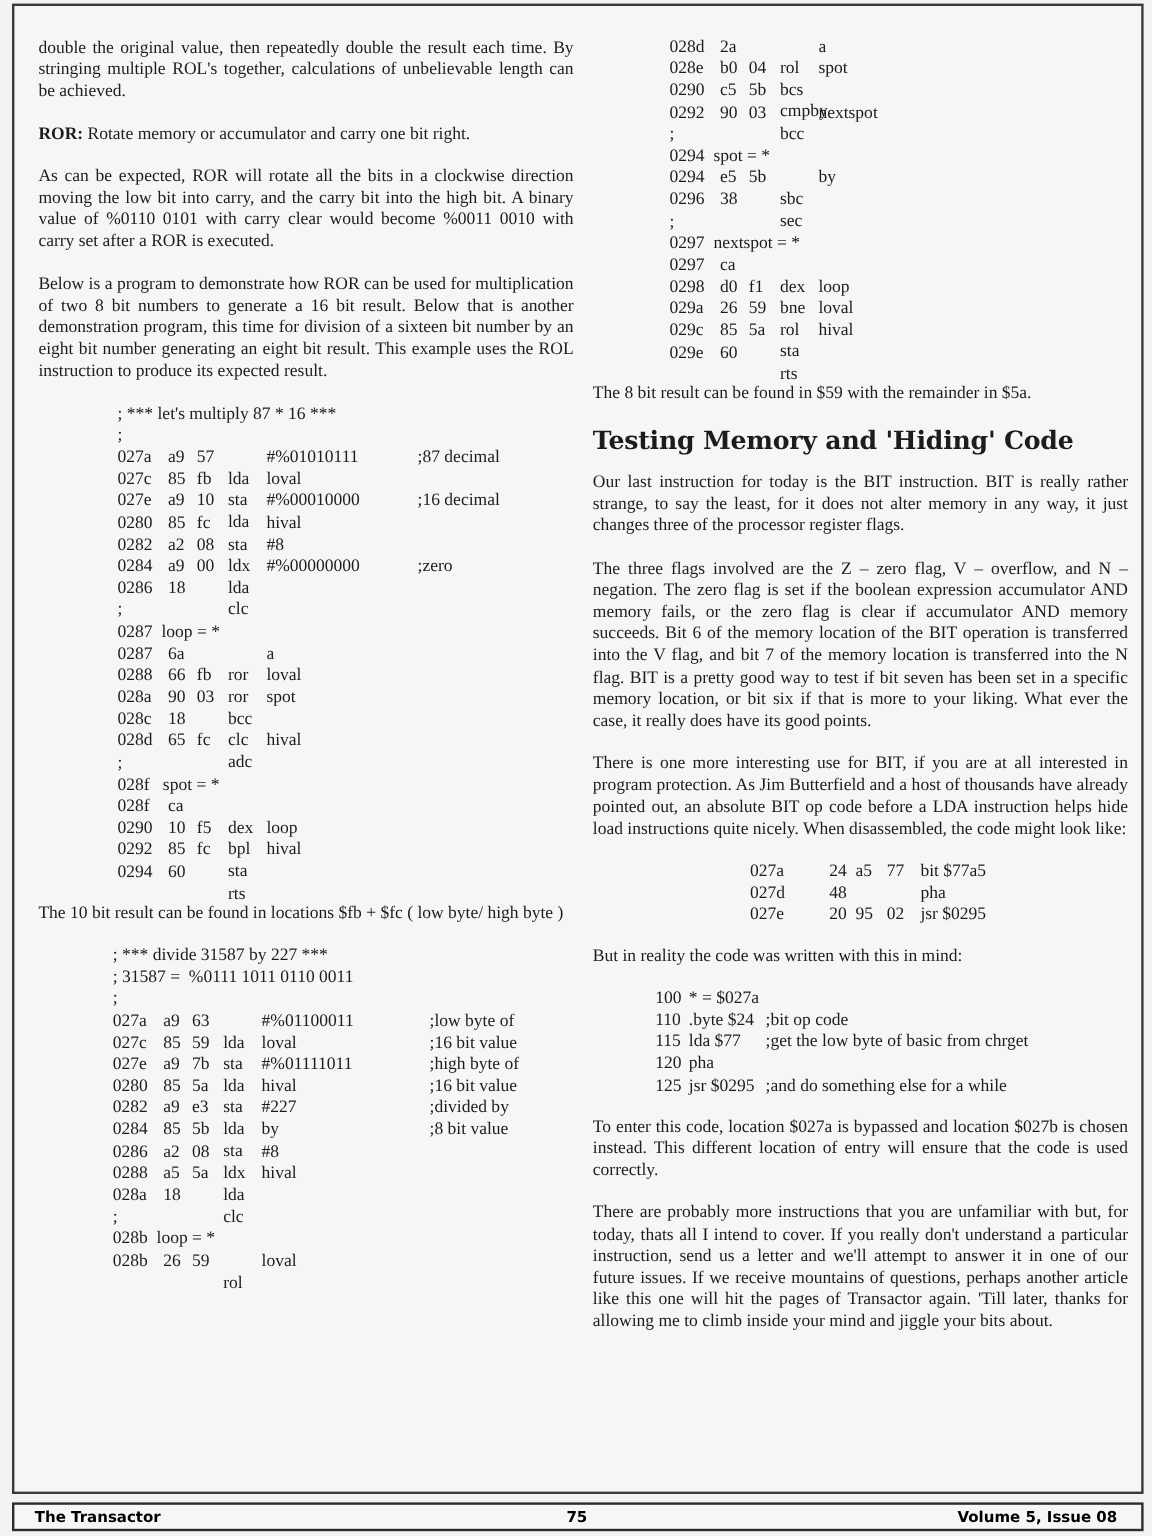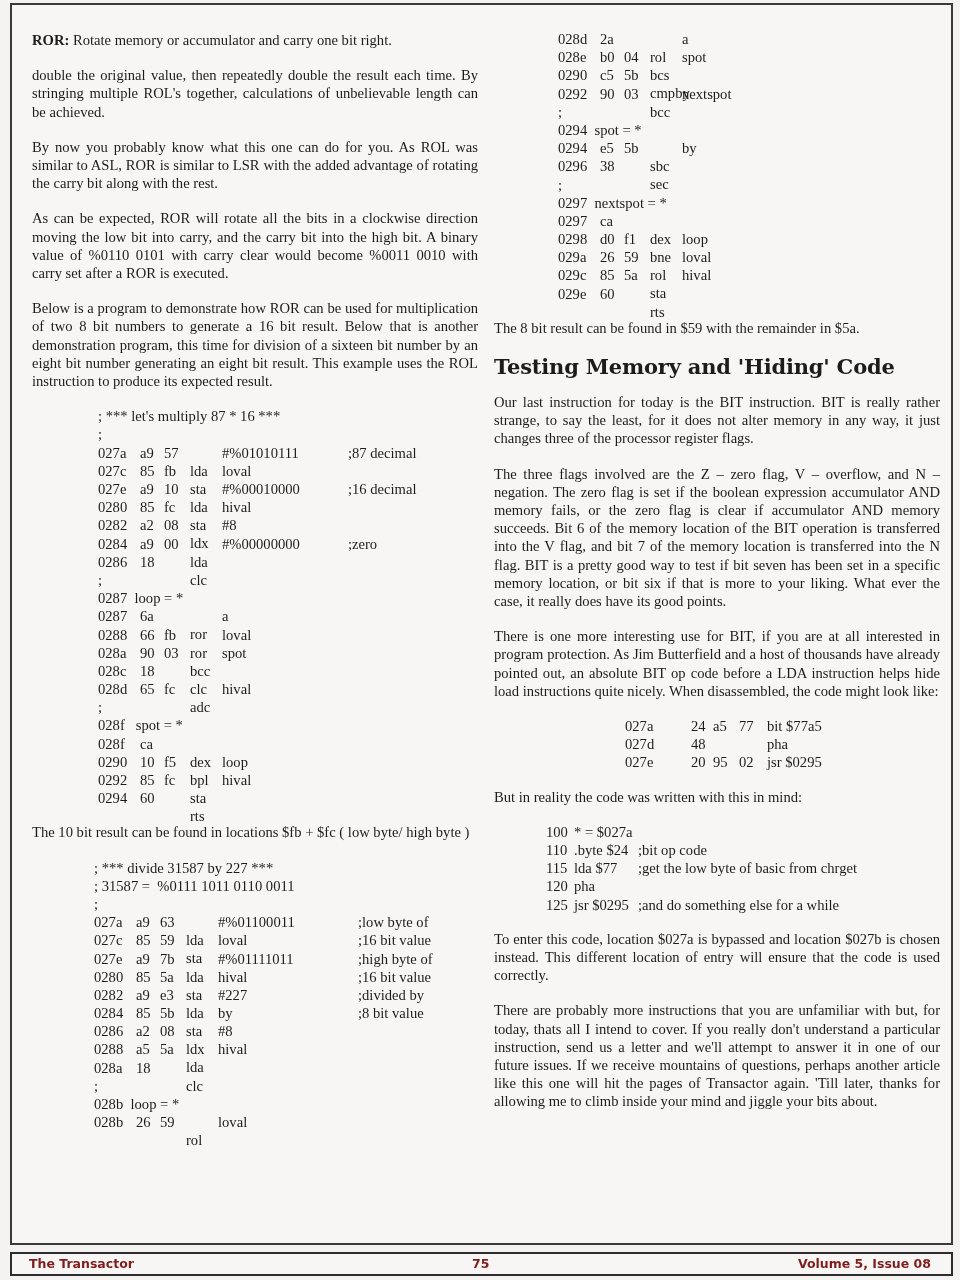--- a/index.html
+++ b/index.html
@@ -34,35 +34,34 @@
   .bit-code .c-addr { width: 42px; }
   .bit-code .c-b1 { width: 22px; margin-left: 24px; }
   .bit-code .c-b2 { width: 26px; }
   .bit-code .c-b3 { width: 28px; }
   .basic .c-ln { width: 28px; }
   .basic .c-stmt { width: 64px; }
   .footer {
     position: absolute; left: 10px; top: 1252px; width: 939px; height: 20px;
     border: 2px solid #2d2d2d; border-top-width: 2px; background: #f7f6f4;
     font-family: "DejaVu Sans", sans-serif; font-weight: bold; font-size: 12.5px;
-    line-height: 20px; color: #7f1d1d;
+    line-height: 20px; color: #000000;
   }
   .footer span { position: absolute; top: 0; }
   .f-title { left: 17px; }
   .f-page { left: 460px; }
   .f-vol { right: 20px; }
 </style>
 </head>
 <body>
 
 <div class="frame">
   <div class="col col-left">
+    <p class="body">double the original value, then repeatedly double the result each time. By stringing multiple ROL's together, calculations of unbelievable length can be achieved.</p>
     <p class="body"><b>ROR:</b><span> Rotate memory or accumulator and carry one bit right.</span></p>
-    <p class="body">double the original value, then repeatedly double the result each time. By stringing multiple ROL's together, calculations of unbelievable length can be achieved.</p>
-    <p class="body">By now you probably know what this one can do for you. As ROL was similar to ASL, ROR is similar to LSR with the added advantage of rotating the carry bit along with the rest.</p>
     <p class="body">As can be expected, ROR will rotate all the bits in a clockwise direction moving the low bit into carry, and the carry bit into the high bit. A binary value of %0110 0101 with carry clear would become %0011 0010 with carry set after a ROR is executed.</p>
     <p class="body">Below is a program to demonstrate how ROR can be used for multiplication of two 8 bit numbers to generate a 16 bit result. Below that is another demonstration program, this time for division of a sixteen bit number by an eight bit number generating an eight bit result. This example uses the ROL instruction to produce its expected result.</p>
     <div class="code mult-code" style="margin-left:66px;"><div class="row"><span>; *** let's multiply 87 * 16 ***</span></div><div class="row"><span>;</span></div><div class="row"><span class="c-addr">027a</span><span class="c-b1">a9</span><span class="c-b2">57</span><span class="c-op">lda</span><span class="c-arg">#%01010111</span><span class="c-cmt">;87 decimal</span></div><div class="row"><span class="c-addr">027c</span><span class="c-b1">85</span><span class="c-b2">fb</span><span class="c-op">sta</span><span class="c-arg">loval</span></div><div class="row"><span class="c-addr">027e</span><span class="c-b1">a9</span><span class="c-b2">10</span><span class="c-op">lda</span><span class="c-arg">#%00010000</span><span class="c-cmt">;16 decimal</span></div><div class="row"><span class="c-addr">0280</span><span class="c-b1">85</span><span class="c-b2">fc</span><span class="c-op">sta</span><span class="c-arg">hival</span></div><div class="row"><span class="c-addr">0282</span><span class="c-b1">a2</span><span class="c-b2">08</span><span class="c-op">ldx</span><span class="c-arg">#8</span></div><div class="row"><span class="c-addr">0284</span><span class="c-b1">a9</span><span class="c-b2">00</span><span class="c-op">lda</span><span class="c-arg">#%00000000</span><span class="c-cmt">;zero</span></div><div class="row"><span class="c-addr">0286</span><span class="c-b1">18</span><span class="c-b2"></span><span class="c-op">clc</span><span class="c-arg"></span></div><div class="row"><span>;</span></div><div class="row"><span>0287  loop = *</span></div><div class="row"><span class="c-addr">0287</span><span class="c-b1">6a</span><span class="c-b2"></span><span class="c-op">ror</span><span class="c-arg">a</span></div><div class="row"><span class="c-addr">0288</span><span class="c-b1">66</span><span class="c-b2">fb</span><span class="c-op">ror</span><span class="c-arg">loval</span></div><div class="row"><span class="c-addr">028a</span><span class="c-b1">90</span><span class="c-b2">03</span><span class="c-op">bcc</span><span class="c-arg">spot</span></div><div class="row"><span class="c-addr">028c</span><span class="c-b1">18</span><span class="c-b2"></span><span class="c-op">clc</span><span class="c-arg"></span></div><div class="row"><span class="c-addr">028d</span><span class="c-b1">65</span><span class="c-b2">fc</span><span class="c-op">adc</span><span class="c-arg">hival</span></div><div class="row"><span>;</span></div><div class="row"><span>028f   spot = *</span></div><div class="row"><span class="c-addr">028f</span><span class="c-b1">ca</span><span class="c-b2"></span><span class="c-op">dex</span><span class="c-arg"></span></div><div class="row"><span class="c-addr">0290</span><span class="c-b1">10</span><span class="c-b2">f5</span><span class="c-op">bpl</span><span class="c-arg">loop</span></div><div class="row"><span class="c-addr">0292</span><span class="c-b1">85</span><span class="c-b2">fc</span><span class="c-op">sta</span><span class="c-arg">hival</span></div><div class="row"><span class="c-addr">0294</span><span class="c-b1">60</span><span class="c-b2"></span><span class="c-op">rts</span><span class="c-arg"></span></div></div>
     <p class="body">The 10 bit result can be found in locations $fb + $fc ( low byte/ high byte )</p>
     <div class="code div-code" style="margin-left:62px;"><div class="row"><span>; *** divide 31587 by 227 ***</span></div><div class="row"><span>; 31587 =  %0111 1011 0110 0011</span></div><div class="row"><span>;</span></div><div class="row"><span class="c-addr">027a</span><span class="c-b1">a9</span><span class="c-b2">63</span><span class="c-op">lda</span><span class="c-arg">#%01100011</span><span class="c-cmt">;low byte of</span></div><div class="row"><span class="c-addr">027c</span><span class="c-b1">85</span><span class="c-b2">59</span><span class="c-op">sta</span><span class="c-arg">loval</span><span class="c-cmt">;16 bit value</span></div><div class="row"><span class="c-addr">027e</span><span class="c-b1">a9</span><span class="c-b2">7b</span><span class="c-op">lda</span><span class="c-arg">#%01111011</span><span class="c-cmt">;high byte of</span></div><div class="row"><span class="c-addr">0280</span><span class="c-b1">85</span><span class="c-b2">5a</span><span class="c-op">sta</span><span class="c-arg">hival</span><span class="c-cmt">;16 bit value</span></div><div class="row"><span class="c-addr">0282</span><span class="c-b1">a9</span><span class="c-b2">e3</span><span class="c-op">lda</span><span class="c-arg">#227</span><span class="c-cmt">;divided by</span></div><div class="row"><span class="c-addr">0284</span><span class="c-b1">85</span><span class="c-b2">5b</span><span class="c-op">sta</span><span class="c-arg">by</span><span class="c-cmt">;8 bit value</span></div><div class="row"><span class="c-addr">0286</span><span class="c-b1">a2</span><span class="c-b2">08</span><span class="c-op">ldx</span><span class="c-arg">#8</span></div><div class="row"><span class="c-addr">0288</span><span class="c-b1">a5</span><span class="c-b2">5a</span><span class="c-op">lda</span><span class="c-arg">hival</span></div><div class="row"><span class="c-addr">028a</span><span class="c-b1">18</span><span class="c-b2"></span><span class="c-op">clc</span><span class="c-arg"></span></div><div class="row"><span>;</span></div><div class="row"><span>028b  loop = *</span></div><div class="row"><span class="c-addr">028b</span><span class="c-b1">26</span><span class="c-b2">59</span><span class="c-op">rol</span><span class="c-arg">loval</span></div></div>
   </div>
 
   <div class="col col-right">
     <div class="code div-cont" style="margin-left:64px; margin-top:-1px;"><div class="row"><span class="c-addr">028d</span><span class="c-b1">2a</span><span class="c-b2"></span><span class="c-op">rol</span><span class="c-arg">a</span></div><div class="row"><span class="c-addr">028e</span><span class="c-b1">b0</span><span class="c-b2">04</span><span class="c-op">bcs</span><span class="c-arg">spot</span></div><div class="row"><span class="c-addr">0290</span><span class="c-b1">c5</span><span class="c-b2">5b</span><span class="c-op">cmpby</span><span class="c-arg"></span></div><div class="row"><span class="c-addr">0292</span><span class="c-b1">90</span><span class="c-b2">03</span><span class="c-op">bcc</span><span class="c-arg">nextspot</span></div><div class="row"><span>;</span></div><div class="row"><span>0294  spot = *</span></div><div class="row"><span class="c-addr">0294</span><span class="c-b1">e5</span><span class="c-b2">5b</span><span class="c-op">sbc</span><span class="c-arg">by</span></div><div class="row"><span class="c-addr">0296</span><span class="c-b1">38</span><span class="c-b2"></span><span class="c-op">sec</span><span class="c-arg"></span></div><div class="row"><span>;</span></div><div class="row"><span>0297  nextspot = *</span></div><div class="row"><span class="c-addr">0297</span><span class="c-b1">ca</span><span class="c-b2"></span><span class="c-op">dex</span><span class="c-arg"></span></div><div class="row"><span class="c-addr">0298</span><span class="c-b1">d0</span><span class="c-b2">f1</span><span class="c-op">bne</span><span class="c-arg">loop</span></div><div class="row"><span class="c-addr">029a</span><span class="c-b1">26</span><span class="c-b2">59</span><span class="c-op">rol</span><span class="c-arg">loval</span></div><div class="row"><span class="c-addr">029c</span><span class="c-b1">85</span><span class="c-b2">5a</span><span class="c-op">sta</span><span class="c-arg">hival</span></div><div class="row"><span class="c-addr">029e</span><span class="c-b1">60</span><span class="c-b2"></span><span class="c-op">rts</span><span class="c-arg"></span></div></div>
     <p class="body">The 8 bit result can be found in $59 with the remainder in $5a.</p>

